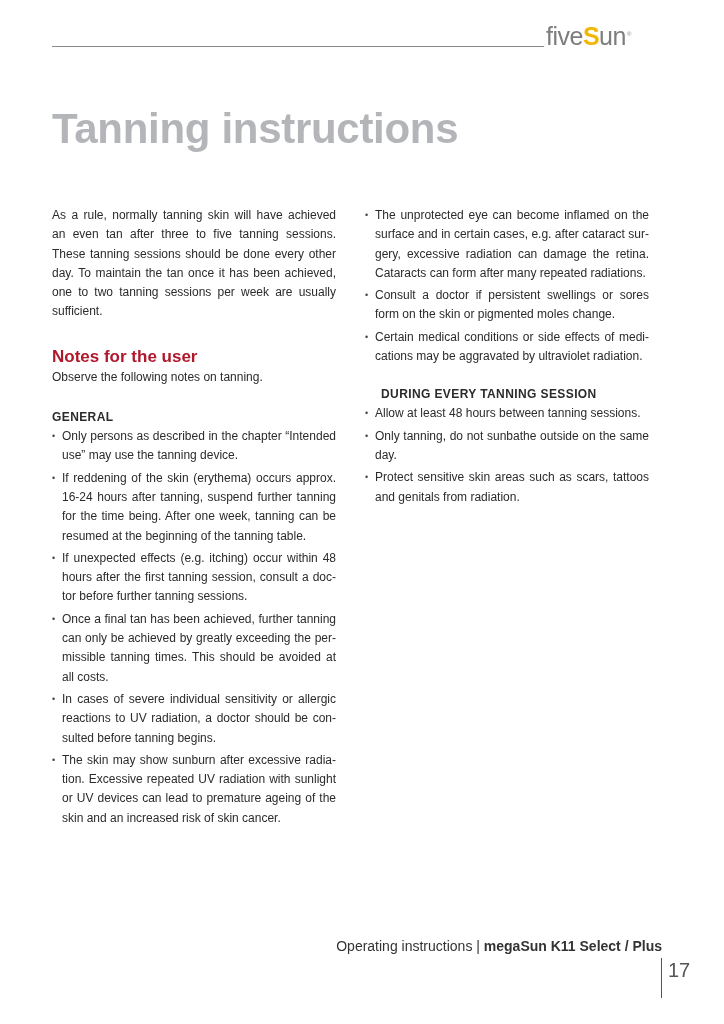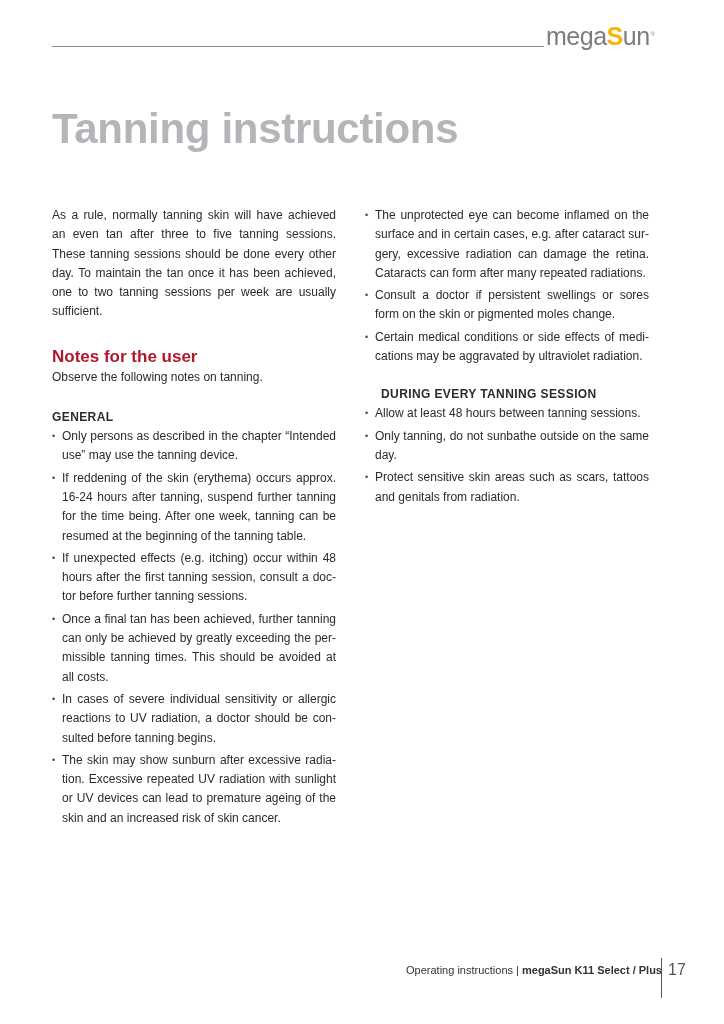--- a/index.html
+++ b/index.html
@@ -44,36 +44,36 @@
     ul.bullets li {
       position: relative; padding-left: 10px; text-align: justify; margin-bottom: 3px;
     }
     ul.bullets li::before {
       content: "\2022"; position: absolute; left: 0; top: 0; font-size: 9px; color: #444;
     }
 
     .right-heading { margin-top: 19px; padding-left: 16px; }
 
     .footer {
-      position: absolute; top: 960px; right: 62px; font-size: 11px; color: #333; line-height: 20px;
+      position: absolute; top: 936px; right: 62px; font-size: 14px; color: #333; line-height: 20px;
       white-space: nowrap;
     }
     .footer b { font-weight: bold; }
     .footer-rule {
       position: absolute; left: 661px; top: 958px; width: 1px; height: 40px; background: #555;
     }
     .page-number {
-      position: absolute; left: 668px; top: 958px; font-size: 16px; color: #555; line-height: 24px;
+      position: absolute; left: 668px; top: 958px; font-size: 20px; color: #555; line-height: 24px;
     }
   </style>
 </head>
 <body>
 
 <div class="header-rule"></div>
-<div class="logo"><span>mega</span><span class="s">S</span><span>un</span><span class="reg">®</span></div>
+<div class="logo"><span>five</span><span class="s">S</span><span>un</span><span class="reg">®</span></div>
 
 <h1 class="page-title">Tanning instructions</h1>
 
 <div class="col col-left">
   <p class="intro justify">As a rule, normally tanning skin will have achieved an even tan after three to five tanning sessions. These tanning sessions should be done every other day. To maintain the tan once it has been achieved, one to two tanning sessions per week are usually sufficient.</p>
   <h2 class="section-heading">Notes for the user</h2>
   <p class="subtitle">Observe the following notes on tanning.</p>
   <h3 class="cap-heading">GENERAL</h3>
   <ul class="bullets">
     <li>Only persons as described in the chapter “Intended use” may use the tanning device.</li>

